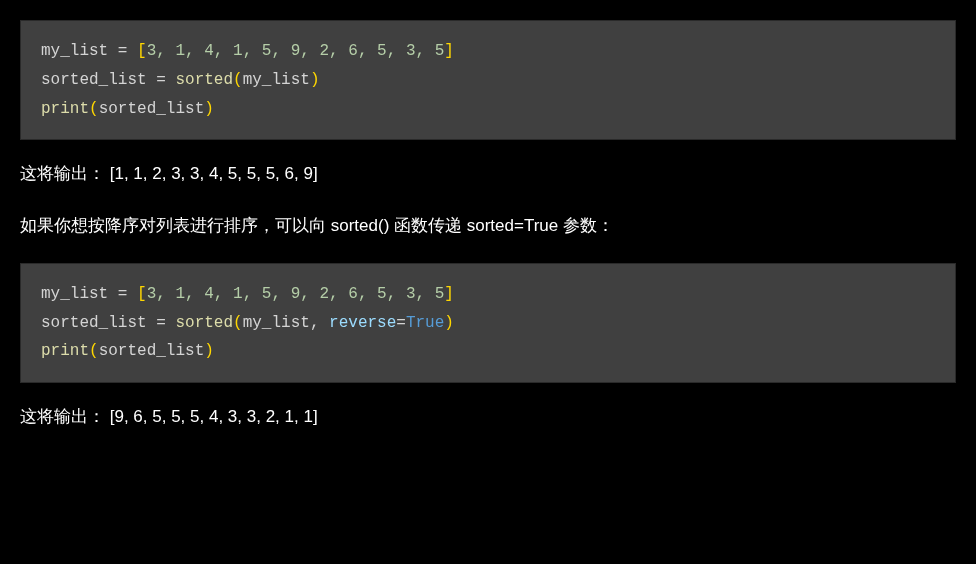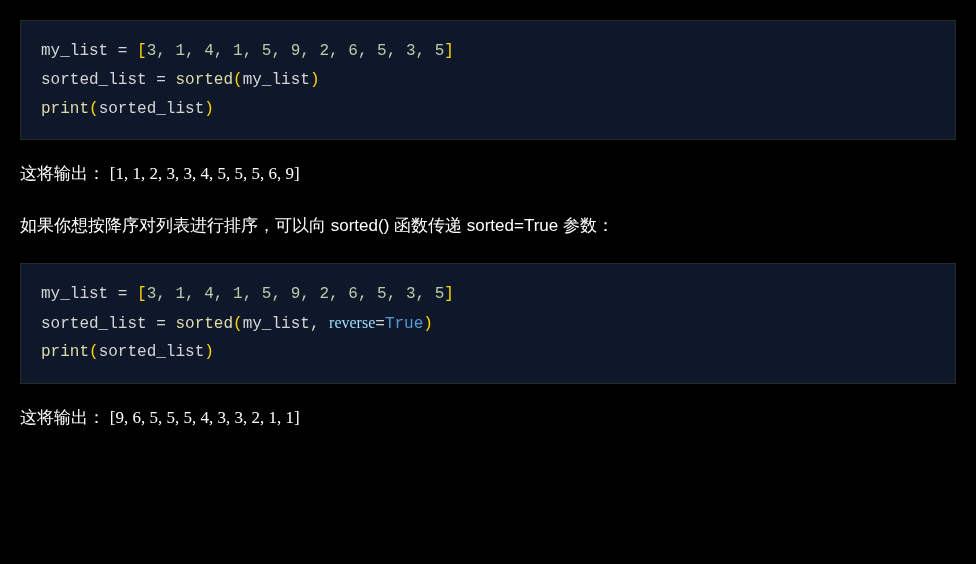--- a/index.html
+++ b/index.html
@@ -11,43 +11,43 @@
       background-color: #000000;
       color: #ffffff;
       font-family: "Microsoft YaHei", "微软雅黑", sans-serif;
       width: 976px;
       height: 564px;
       padding: 20px;
       font-size: 16px;
       line-height: 1.6;
     }
     .code-block {
-      background-color: #0f172a;
+      background-color: #404040;
       border: 1px solid #2a2a2a;
       padding: 16px 20px;
       margin-bottom: 20px;
       font-family: "Consolas", "Courier New", monospace;
       font-size: 16px;
       line-height: 1.8;
       white-space: pre;
     }
     .text-paragraph {
       margin-bottom: 24px;
       margin-top: 20px;
       font-size: 17px;
     }
     .mono-inline {
-      font-family: Liberation Serif, serif;
+      font-family: Liberation Sans, sans-serif;
     }
     .tk-var { color: #d4d4d4; }
     .tk-op { color: #d4d4d4; }
     .tk-punct { color: #d4d4d4; }
     .tk-num { color: #b5cea8; }
     .tk-func { color: #dcdcaa; }
-    .tk-param { color: #9cdcfe; font-family: Liberation Serif, serif; }
+    .tk-param { color: #9cdcfe; }
     .tk-bool { color: #569cd6; }
     .tk-bracket { color: #ffd700; }
   </style>
 </head>
 <body>
 
 <div class="code-block"><span class="tk-var">my_list</span><span class="tk-op"> = </span><span class="tk-bracket">[</span><span class="tk-num">3, 1, 4, 1, 5, 9, 2, 6, 5, 3, 5</span><span class="tk-bracket">]</span>
 <span class="tk-var">sorted_list</span><span class="tk-op"> = </span><span class="tk-func">sorted</span><span class="tk-bracket">(</span><span class="tk-var">my_list</span><span class="tk-bracket">)</span>
 <span class="tk-func">print</span><span class="tk-bracket">(</span><span class="tk-var">sorted_list</span><span class="tk-bracket">)</span></div>
 

